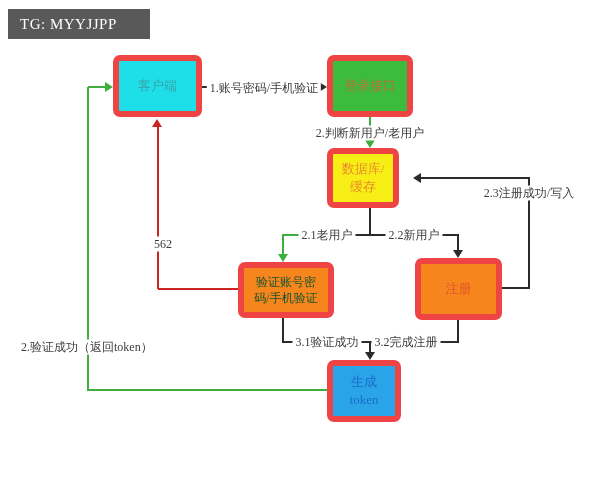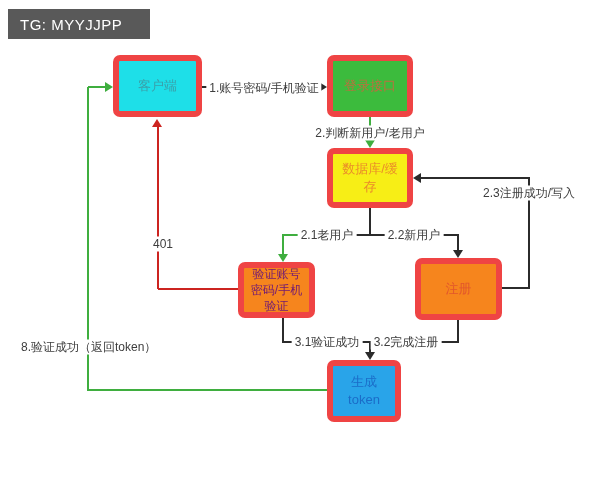--- a/index.html
+++ b/index.html
@@ -5,21 +5,21 @@
   :root{
     --line-black:#2b2b2b;
     --line-green:#3fae3f;
     --line-red:#cc2420;
     --bar-bg:#595959;
     --label-gray:#3d3d3d;
   }
   html,body{margin:0;padding:0;background:#ffffff;}
   .canvas{
     position:relative;width:600px;height:480px;background:#ffffff;overflow:hidden;
-    font-family:Liberation Sans, sans-serif;
+    font-family:Liberation Serif, serif;
   }
   
   .bar{
     position:absolute;background:var(--bar-bg);color:#ffffff;
     display:flex;align-items:center;
   }
   .bar.tg{left:8px;top:9px;width:130px;height:30px;padding-left:12px;font-size:15px;letter-spacing:.5px;}
   .bar.site{left:320px;top:442px;width:278px;height:31px;justify-content:center;font-size:15px;}
   
   .node{
@@ -91,38 +91,38 @@
   <div class="ln h cg" style="left:88px;top:389px;width:239px"></div>
   <div class="ln v cg" style="left:87px;top:87px;height:304px"></div>
   <div class="ln h cg" style="left:88px;top:86px;width:17px"></div>
   <div class="arw right cg" style="left:105px;top:82px"></div>
 
   <div class="elbl" style="left:264px;top:88px">1.账号密码/手机验证</div>
   <div class="elbl" style="left:370px;top:133px">2.判断新用户/老用户</div>
   <div class="elbl" style="left:529px;top:193px">2.3注册成功/写入</div>
   <div class="elbl" style="left:327px;top:235px">2.1老用户</div>
   <div class="elbl" style="left:414px;top:235px">2.2新用户</div>
-  <div class="elbl" style="left:163px;top:244px">401</div>
+  <div class="elbl" style="left:163px;top:244px">562</div>
   <div class="elbl" style="left:327px;top:342px">3.1验证成功</div>
   <div class="elbl" style="left:406px;top:342px">3.2完成注册</div>
-  <div class="elbl left-anchor" style="left:18px;top:347px">8.验证成功（返回token）</div>
+  <div class="elbl left-anchor" style="left:18px;top:347px">2.验证成功（返回token）</div>
 
   <div class="node" style="left: 113px; top: 55px; width: 89px; height: 62px; background-color: rgb(30, 223, 232); color: rgb(58, 160, 170);">
     <span class="nlbl">客户端</span>
   </div>
 
   <div class="node" style="left: 327px; top: 55px; width: 86px; height: 62px; background-color: rgb(60, 187, 61); color: rgb(188, 111, 63);">
     <span class="nlbl">登录接口</span>
   </div>
 
-  <div class="node" style="left: 327px; top: 148px; width: 86px; height: 60px; background-color: rgb(247, 238, 22); color: rgb(234, 140, 42);">
+  <div class="node" style="left: 327px; top: 148px; width: 72px; height: 60px; background-color: rgb(247, 238, 22); color: rgb(234, 140, 42);">
     <span class="nlbl">数据库/缓存</span>
   </div>
 
-  <div class="node small" style="left: 238px; top: 262px; width: 77px; height: 56px; background-color: rgb(246, 133, 29); color: #701a75;">
+  <div class="node small" style="left: 238px; top: 262px; width: 96px; height: 56px; background-color: rgb(246, 133, 29); color: #14532d;">
     <span class="nlbl">验证账号密码/手机验证</span>
   </div>
 
   <div class="node" style="left: 415px; top: 258px; width: 87px; height: 62px; background-color: rgb(246, 133, 29); color: rgb(226, 86, 44);">
     <span class="nlbl">注册</span>
   </div>
 
   <div class="node" style="left: 327px; top: 360px; width: 74px; height: 62px; background-color: rgb(41, 164, 233); color: rgb(27, 108, 200);">
     <span class="nlbl">生成token</span>
   </div>

